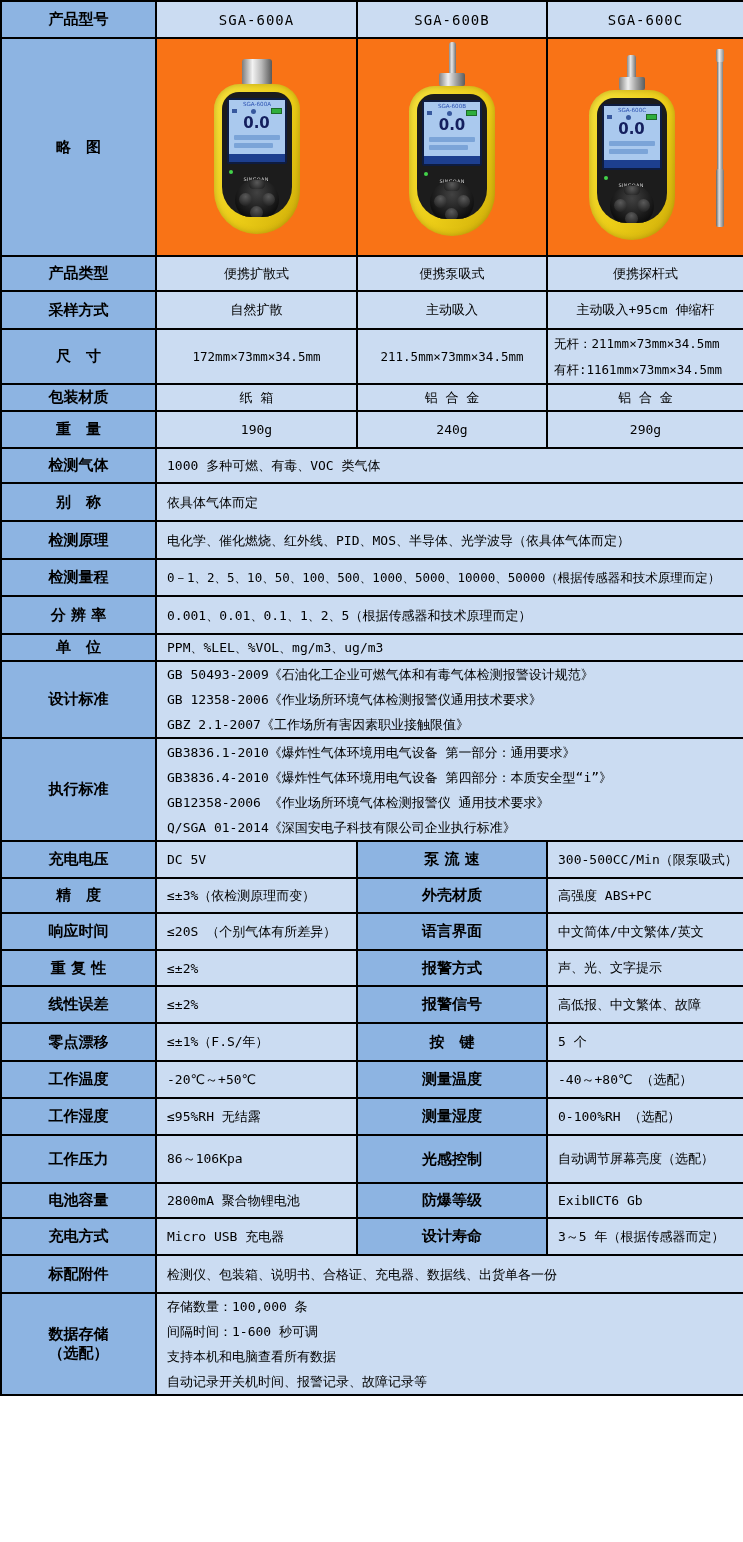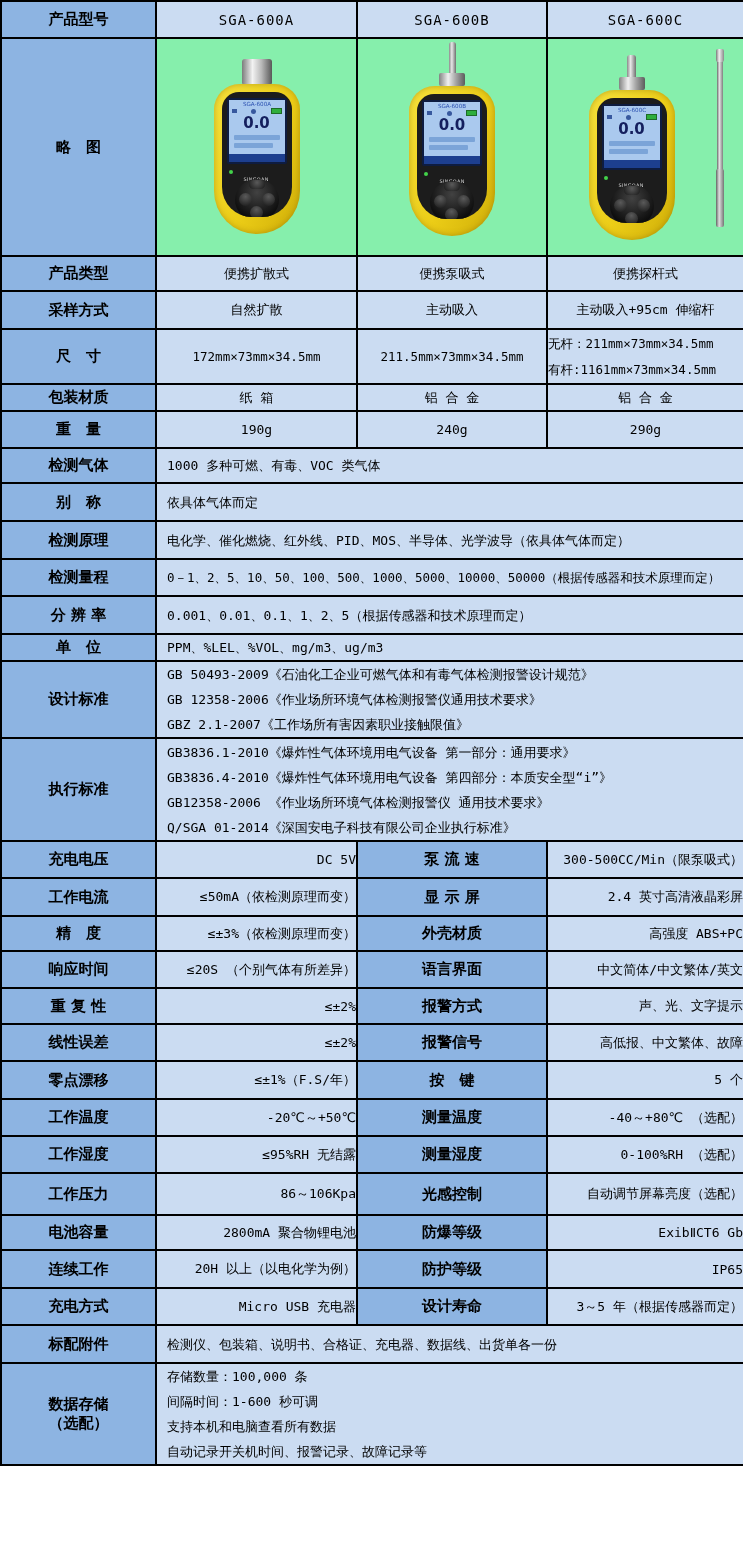--- a/index.html
+++ b/index.html
@@ -2,29 +2,29 @@
 <html><head>
 <meta charset="utf-8">
 <style>
   html,body{margin:0;padding:0;background:#fff;}
   .sheet{width:743px;font-family:"DejaVu Sans","Liberation Sans",sans-serif;color:#000;}
   table{width:743px;border-collapse:collapse;table-layout:fixed;border:2px solid #000;}
   td,th{border:2px solid #000;padding:0;overflow:hidden;box-sizing:border-box;}
   th.lbl,td.lbl2{background:#8db4e2;font-weight:bold;font-size:15px;text-align:center;vertical-align:middle;}
   td.val{background:#cbdcf2;font-size:13px;font-family:"DejaVu Sans Mono","DejaVu Sans",sans-serif;vertical-align:middle;}
   td.center{text-align:center;}
-  td.left{padding-left:10px;text-align:right;}
+  td.left{padding-left:10px;}
   td.full{padding-left:10px;}
   td.full div{white-space:nowrap;overflow:hidden;line-height:25px;}
   td.mono-head{background:#cbdcf2;font-size:14px;font-family:"DejaVu Sans Mono","DejaVu Sans",sans-serif;text-align:center;vertical-align:middle;letter-spacing:1px;}
   td.size-c div{white-space:nowrap;line-height:26px;font-size:12.5px;}
-  td.size-c{}
+  td.size-c{padding-left:6px;}
   .two-line div{line-height:25px;}
   
-  td.img-cell{background:#86efac;position:relative;vertical-align:top;}
+  td.img-cell{background:#f97316;position:relative;vertical-align:top;}
   .dev-wrap{position:relative;height:196px;display:flex;flex-direction:column;align-items:center;}
   .wrap-a{padding-top:20px;}
   .wrap-b{padding-top:3px;}
   .wrap-c{padding-top:16px;transform:translateX(-14px);}
   .cap{width:30px;height:25px;background:linear-gradient(to right,#7c7c7c,#f2f2f2 35%,#b9b9b9 65%,#585858);border-radius:3px 3px 1px 1px;}
   .probe{width:7px;height:31px;background:linear-gradient(to right,#8a8a8a,#e8e8e8 40%,#6f6f6f);border-radius:3px 3px 0 0;}
   .probe.short{height:22px;width:9px;}
   .collar{width:26px;height:13px;background:linear-gradient(to right,#828282,#efefef 35%,#a5a5a5 65%,#5c5c5c);border-radius:2px;}
   .dev-body{position:relative;width:86px;height:150px;background:linear-gradient(115deg,#f7e33c,#eccd17 55%,#cfae08);border-radius:26px 26px 44px 44px;box-shadow:inset 0 0 6px rgba(120,90,0,.45);}
   .panel{position:absolute;left:8px;right:8px;top:8px;bottom:17px;background:#1c1c1c;border-radius:17px 17px 30px 30px;overflow:hidden;}
@@ -249,26 +249,20 @@
     <div>Q/SGA 01-2014《深国安电子科技有限公司企业执行标准》</div>
   </td>
 </tr>
 
 <tr style="height:37px">
   <th class="lbl">充电电压</th>
   <td class="val left">DC 5V</td>
   <td class="lbl2">泵 流 速</td>
   <td class="val left">300-500CC/Min（限泵吸式）</td>
 </tr>
-<tr style="height:38px">
-  <th class="lbl">工作电流</th>
-  <td class="val left">≤50mA（依检测原理而变）</td>
-  <td class="lbl2">显 示 屏</td>
-  <td class="val left">2.4 英寸高清液晶彩屏</td>
-</tr>
 <tr style="height:35px">
   <th class="lbl">精　度</th>
   <td class="val left">≤±3%（依检测原理而变）</td>
   <td class="lbl2">外壳材质</td>
   <td class="val left">高强度 ABS+PC</td>
 </tr>
 <tr style="height:37px">
   <th class="lbl">响应时间</th>
   <td class="val left">≤20S （个别气体有所差异）</td>
   <td class="lbl2">语言界面</td>
@@ -297,38 +291,32 @@
   <td class="val left">-20℃～+50℃</td>
   <td class="lbl2">测量温度</td>
   <td class="val left">-40～+80℃ （选配）</td>
 </tr>
 <tr style="height:37px">
   <th class="lbl">工作湿度</th>
   <td class="val left">≤95%RH 无结露</td>
   <td class="lbl2">测量湿度</td>
   <td class="val left">0-100%RH （选配）</td>
 </tr>
-<tr style="height:42px">
+<tr style="height:48px">
   <th class="lbl">工作压力</th>
   <td class="val left">86～106Kpa</td>
   <td class="lbl2">光感控制</td>
   <td class="val left">自动调节屏幕亮度（选配）</td>
 </tr>
 <tr style="height:35px">
   <th class="lbl">电池容量</th>
   <td class="val left">2800mA 聚合物锂电池</td>
   <td class="lbl2">防爆等级</td>
   <td class="val left">ExibⅡCT6 Gb</td>
 </tr>
-<tr style="height:38px">
-  <th class="lbl">连续工作</th>
-  <td class="val left">20H 以上（以电化学为例）</td>
-  <td class="lbl2">防护等级</td>
-  <td class="val left">IP65</td>
-</tr>
 <tr style="height:37px">
   <th class="lbl">充电方式</th>
   <td class="val left">Micro USB 充电器</td>
   <td class="lbl2">设计寿命</td>
   <td class="val left">3～5 年（根据传感器而定）</td>
 </tr>
 
 <tr style="height:38px">
   <th class="lbl">标配附件</th>
   <td class="val full" colspan="3">

